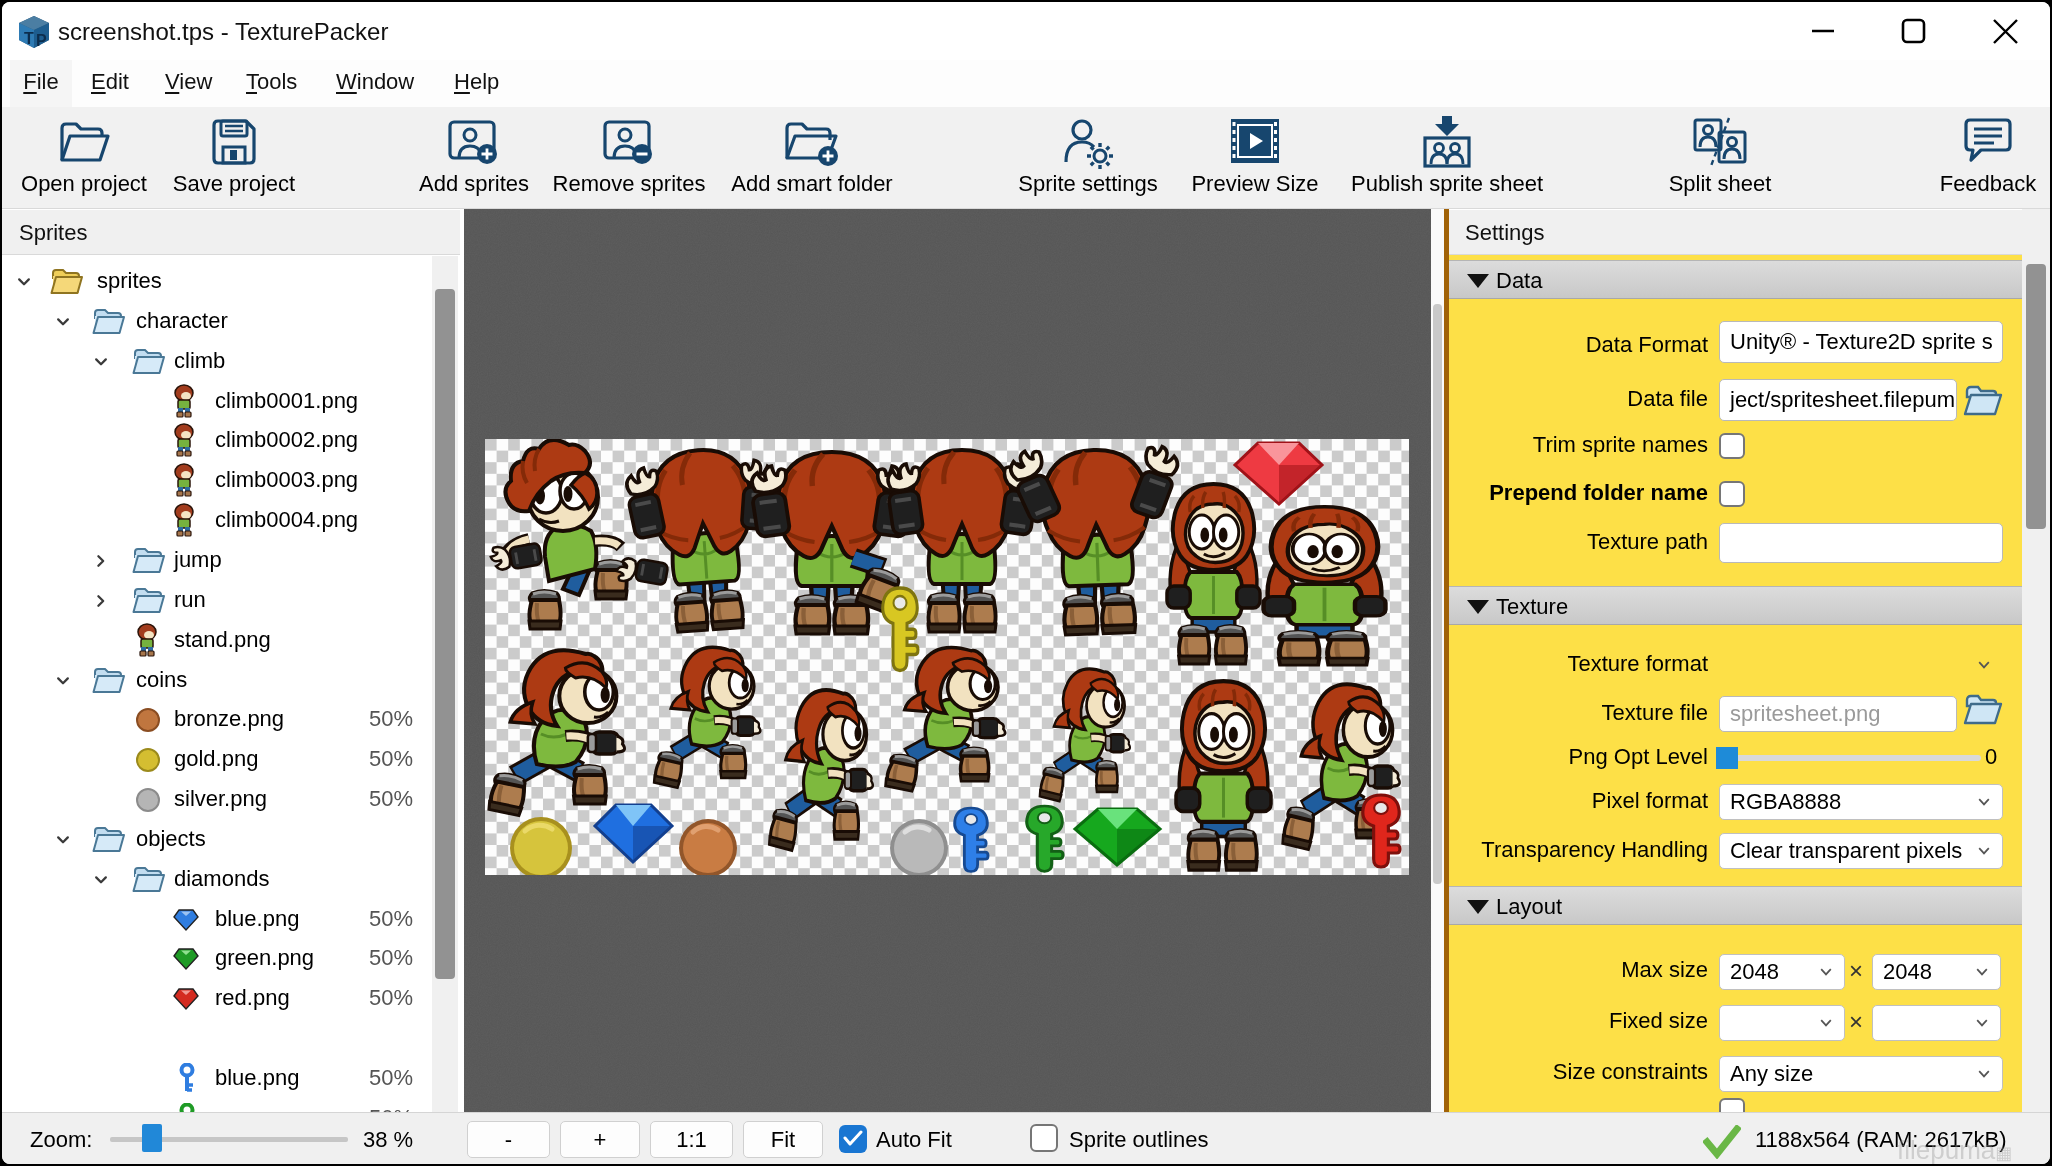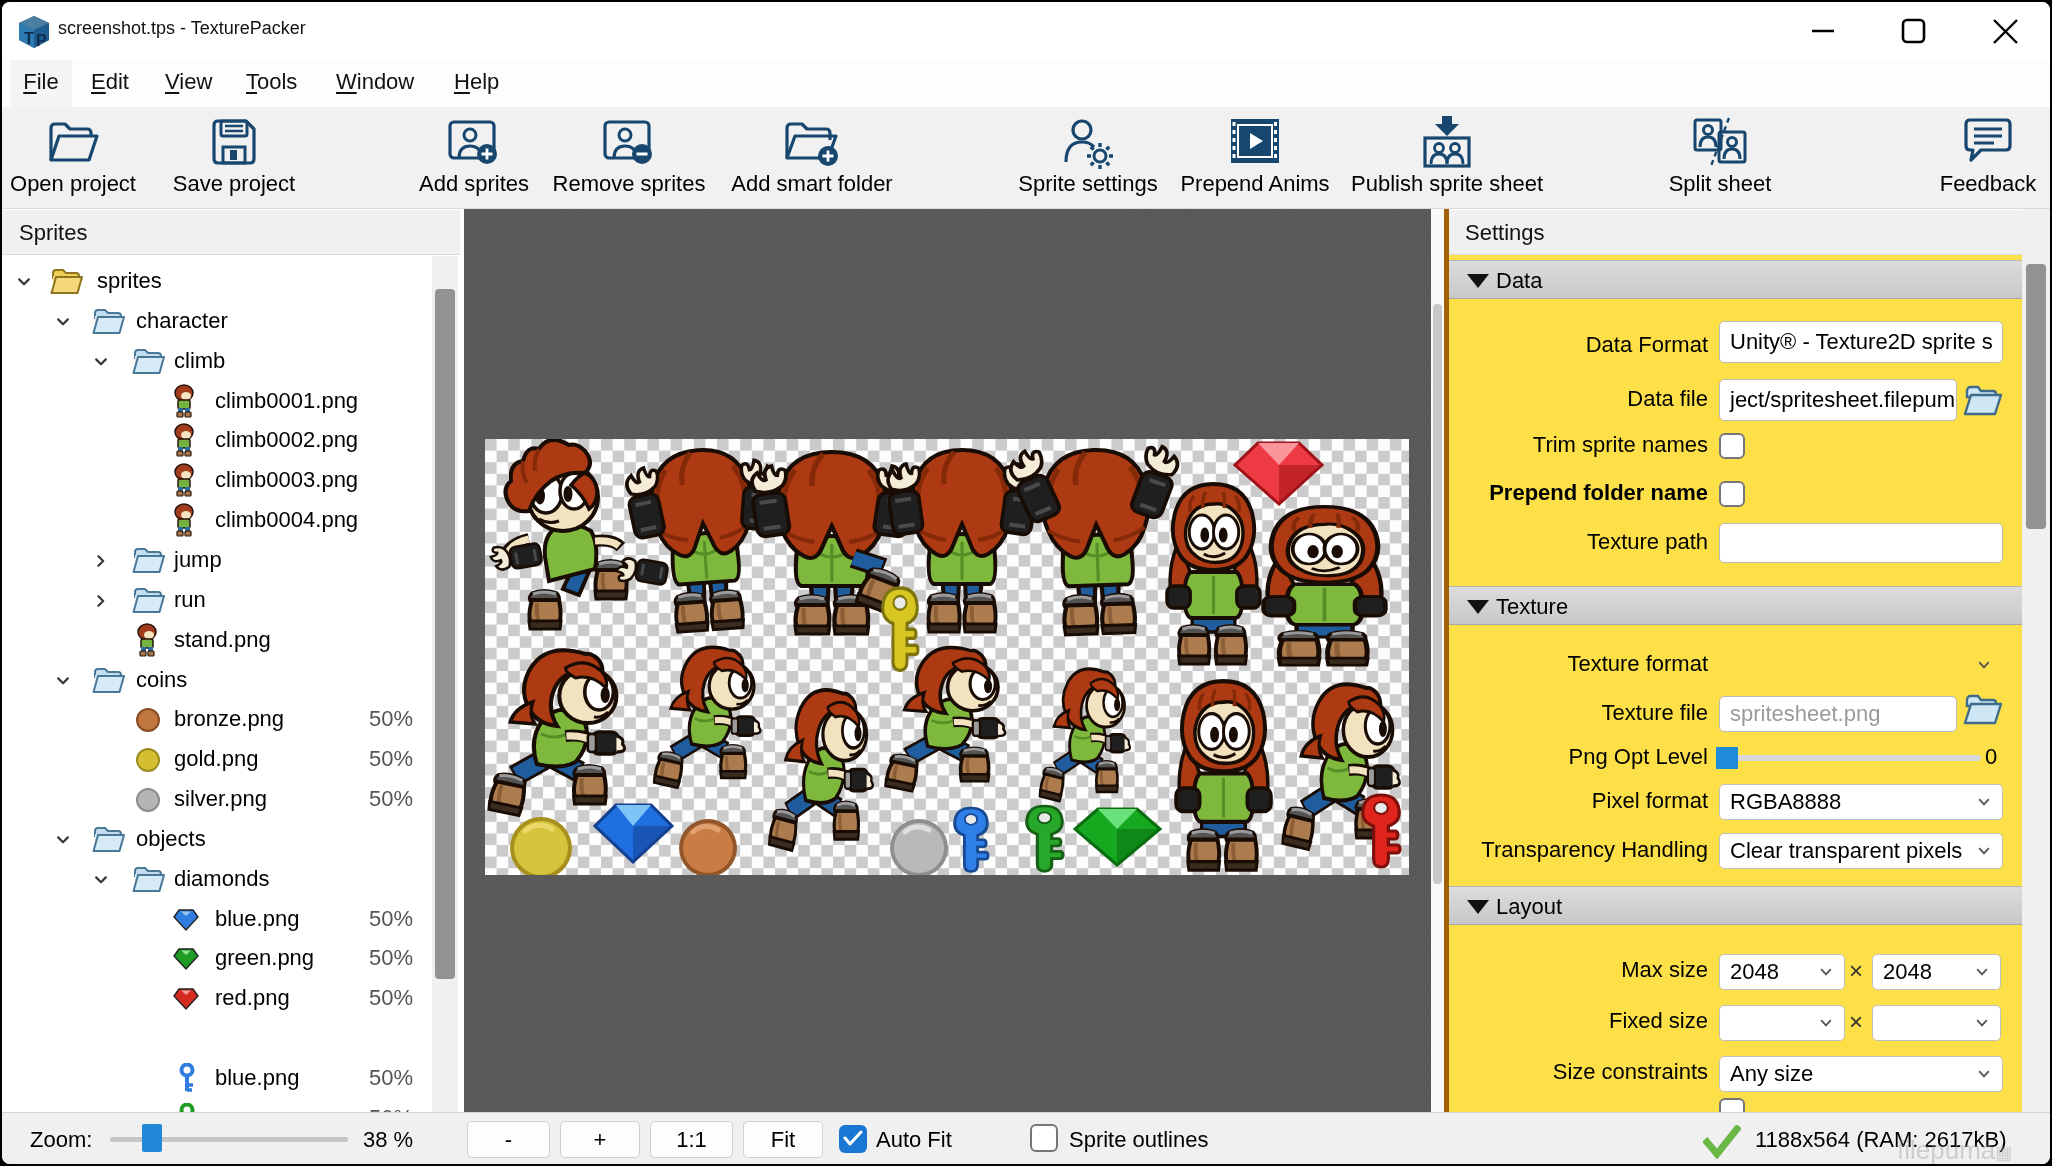--- a/index.html
+++ b/index.html
@@ -1,21 +1,21 @@
 <!DOCTYPE html>
 <html><head>
 <meta charset="utf-8">
 <style>
 * { margin:0; padding:0; box-sizing:border-box; }
 html,body { width:2052px; height:1166px; background:#000; font-family:"Liberation Sans",sans-serif; overflow:hidden; }
 #win { position:absolute; left:0; top:0; width:2052px; height:1166px; background:#fff; border:2px solid #000; border-radius:10px; overflow:hidden; }
 .abs { position:absolute; }
 
 #titlebar { position:absolute; left:0; top:0; width:100%; height:58px; background:#fff; }
-#title-text { position:absolute; left:56px; top:16px; font-size:18px; color:#111; }
+#title-text { position:absolute; left:56px; top:16px; font-size:24px; color:#111; }
 
 #menubar { position:absolute; left:0; top:58px; width:100%; height:47px; background:#fdfdfd; font-size:22px; color:#111; }
 .menu-item { position:absolute; top:0; height:47px; line-height:44px; }
 .mu { text-decoration:underline; text-underline-offset:3px; }
 
 #toolbar { position:absolute; left:0; top:105px; width:100%; height:102px; background:#f1f1f1; border-bottom:1px solid #d9d9d9; }
 .tb { position:absolute; top:0; height:100px; text-align:center; }
 .tb svg { position:absolute; top:9px; left:50%; transform:translateX(-50%); }
 .tb .lbl { position:absolute; top:64px; width:100%; font-size:22px; color:#000; white-space:nowrap; text-align:center; }
 
@@ -77,21 +77,21 @@
   <div id="title-text">screenshot.tps - TexturePacker</div>
   <div id="menubar">
     <div class="menu-item" style="left:8px; width:62px; text-align:center; background:#f5f5f5;"><span class="mu">F</span>ile</div>
     <div class="menu-item" style="left:89px;"><span class="mu">E</span>dit</div>
     <div class="menu-item" style="left:163px;"><span class="mu">V</span>iew</div>
     <div class="menu-item" style="left:244px;"><span class="mu">T</span>ools</div>
     <div class="menu-item" style="left:334px;"><span class="mu">W</span>indow</div>
     <div class="menu-item" style="left:452px;"><span class="mu">H</span>elp</div>
   </div>
   <div id="toolbar">
-    <div class="tb" style="left:1px; width:140px;">
+    <div class="tb" style="left:12px; width:140px;">
       <svg width="56" height="52" viewBox="0 0 56 52">
           <path d="M6 44 L6 12 Q6 8 10 8 L20 8 L25 13 L42 13 Q46 13 46 17 L46 20" fill="none" stroke="#17466e" stroke-width="3.2" stroke-linejoin="round"></path>
           <path d="M6 44 L14 20 L52 20 L44 44 Z" fill="none" stroke="#17466e" stroke-width="3.2" stroke-linejoin="round"></path>
         </svg>
       <div class="lbl">Open project</div>
     </div>
     <div class="tb" style="left:162px; width:140px;">
       <svg width="50" height="52" viewBox="0 0 50 52">
           <path d="M5 9 Q5 5 9 5 L37 5 L45 13 L45 43 Q45 47 41 47 L9 47 Q5 47 5 43 Z" fill="none" stroke="#17466e" stroke-width="3.2" stroke-linejoin="round"></path>
           <rect x="12" y="5" width="26" height="15" rx="2" fill="none" stroke="#17466e" stroke-width="3"></rect>
@@ -163,21 +163,21 @@
             <rect x="5.5" y="22" width="3" height="4"></rect>
             <rect x="5.5" y="30" width="3" height="4"></rect>
             <rect x="5.5" y="38" width="3" height="4"></rect>
             <rect x="47" y="6" width="3" height="4"></rect>
             <rect x="47" y="14" width="3" height="4"></rect>
             <rect x="47" y="22" width="3" height="4"></rect>
             <rect x="47" y="30" width="3" height="4"></rect>
             <rect x="47" y="38" width="3" height="4"></rect>
           </g>
         </svg>
-      <div class="lbl">Prepend Anims</div>
+      <div class="lbl">Preview Size</div>
     </div>
     <div class="tb" style="left:1345px; width:200px;">
       <svg width="60" height="56" viewBox="0 0 60 56">
           <path d="M25 0 L35 0 L35 8 L42 8 L30 20 L18 8 L25 8 Z" fill="#17466e"></path>
           <rect x="8" y="22" width="44" height="28" fill="none" stroke="#17466e" stroke-width="3.2"></rect>
           <g fill="none" stroke="#17466e" stroke-width="2.8">
             <circle cx="22" cy="32" r="4.5"></circle>
             <path d="M14 48 Q14 38 22 38 Q30 38 30 48"></path>
             <circle cx="38" cy="32" r="4.5"></circle>
             <path d="M30 48 Q30 38 38 38 Q46 38 46 48"></path>

